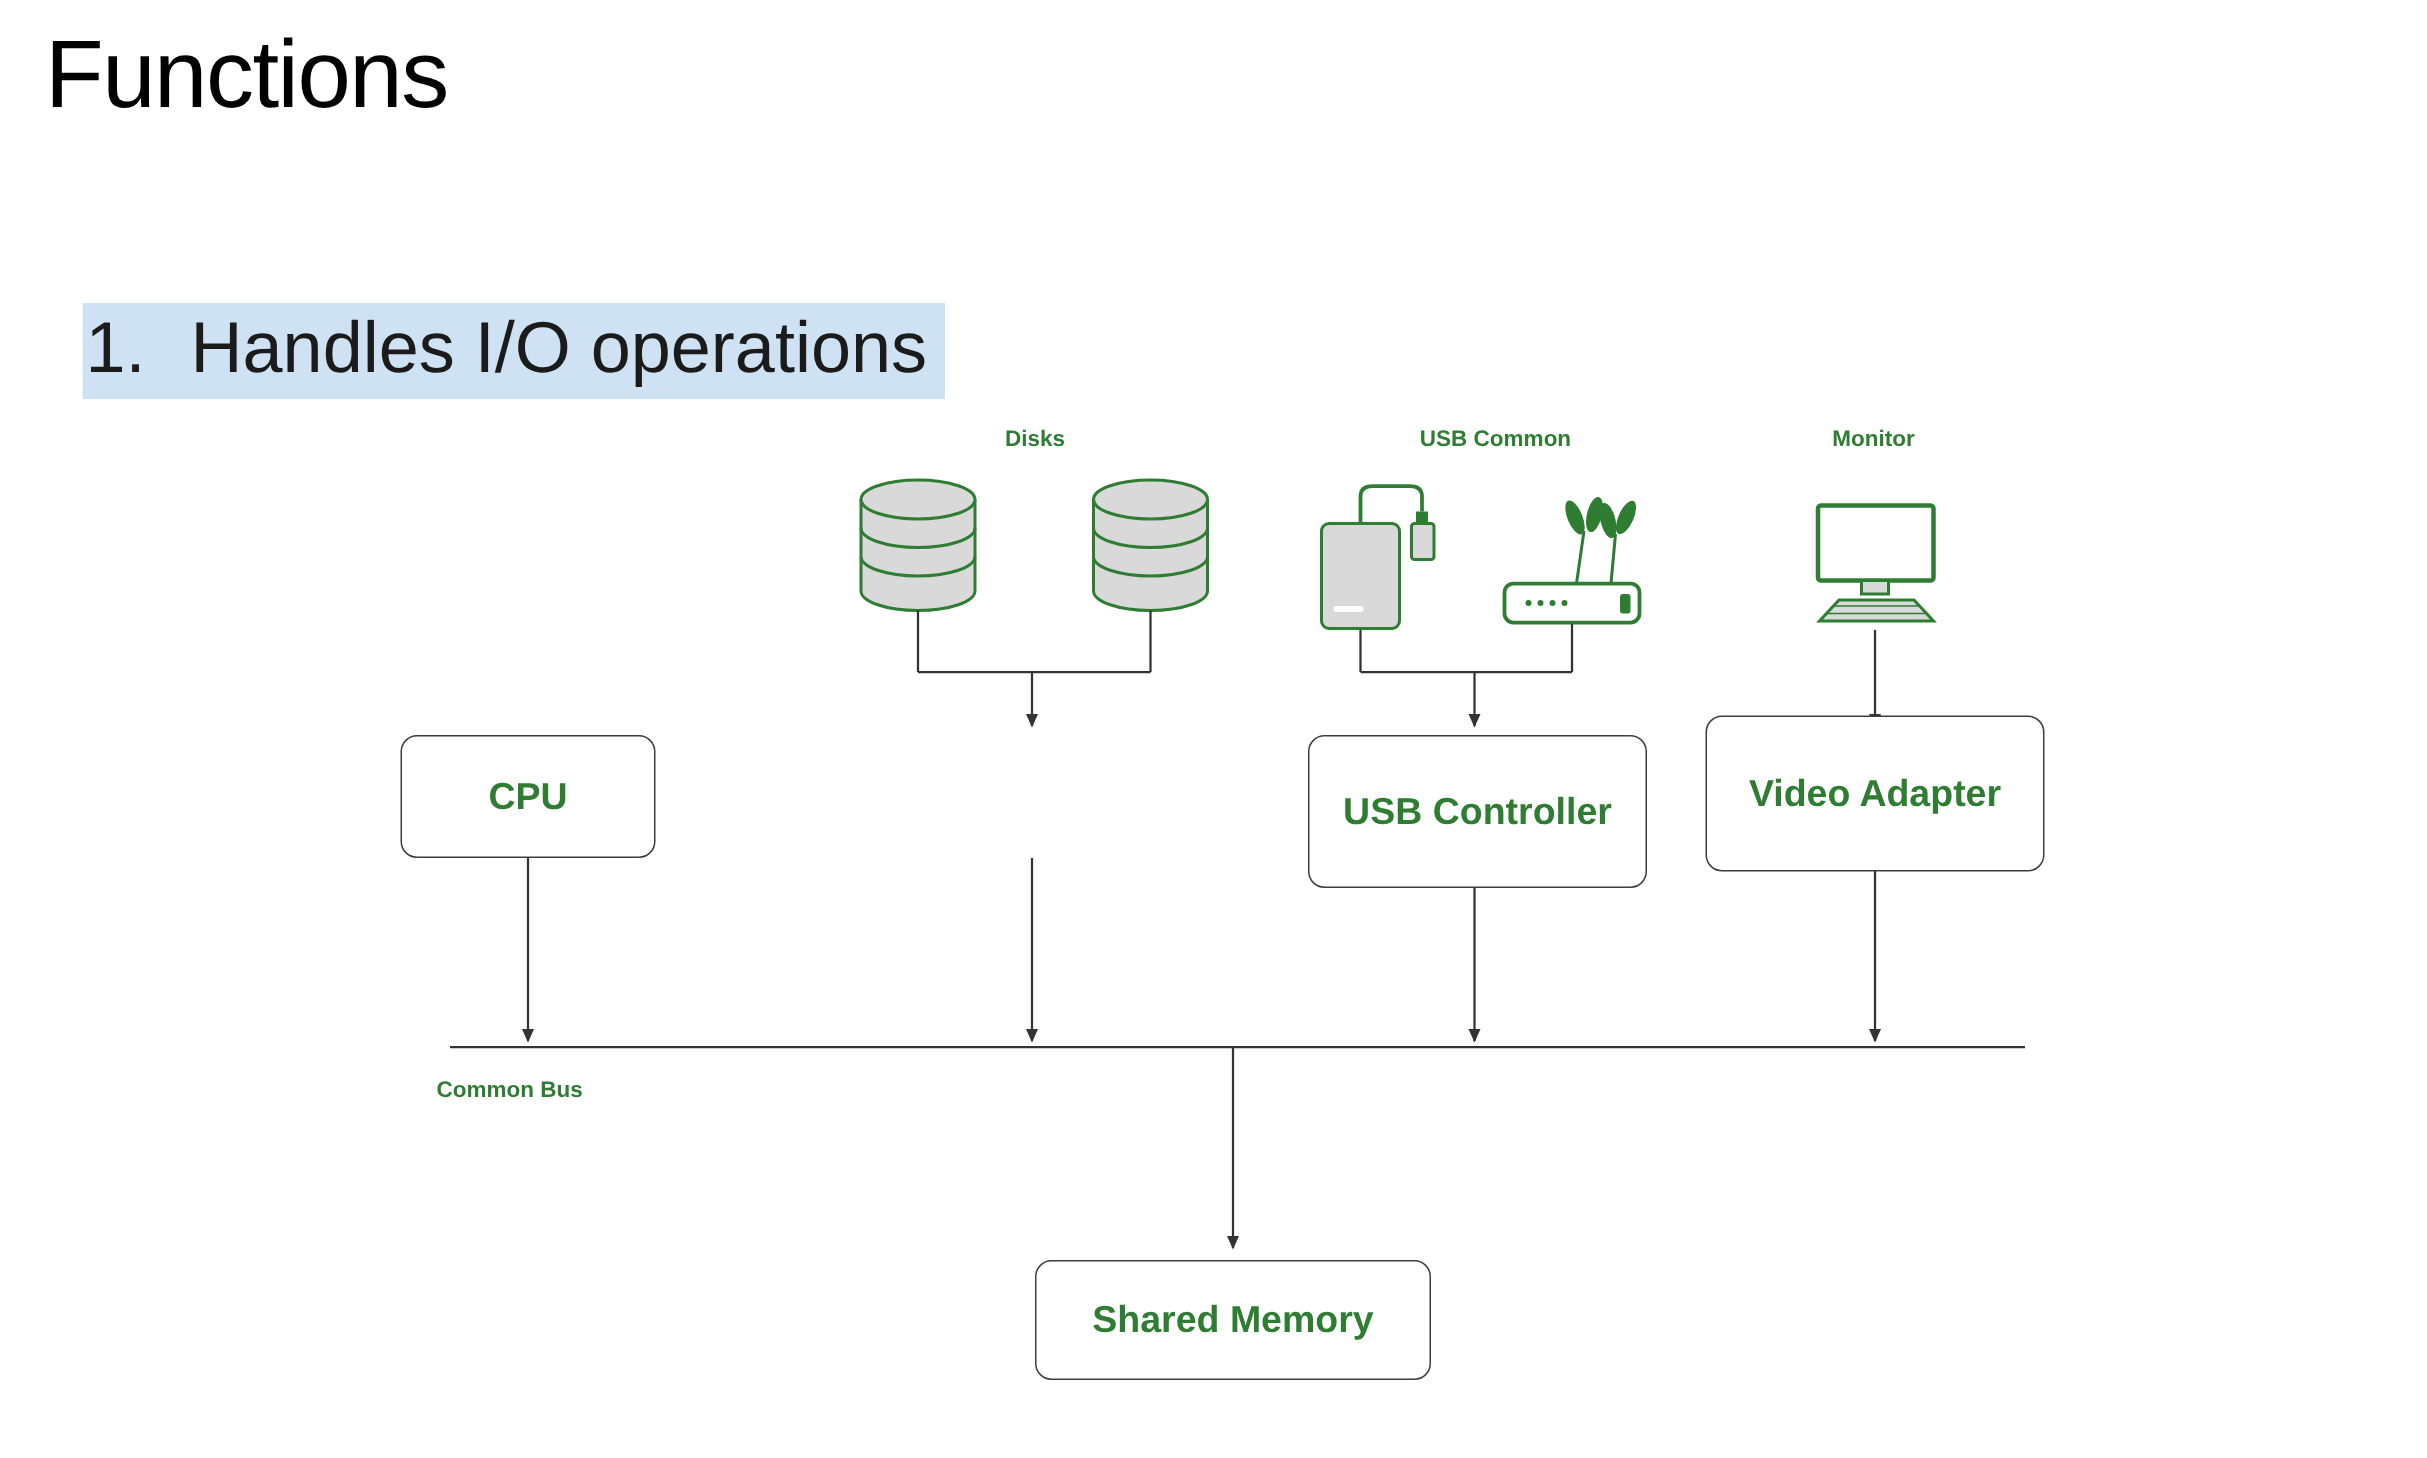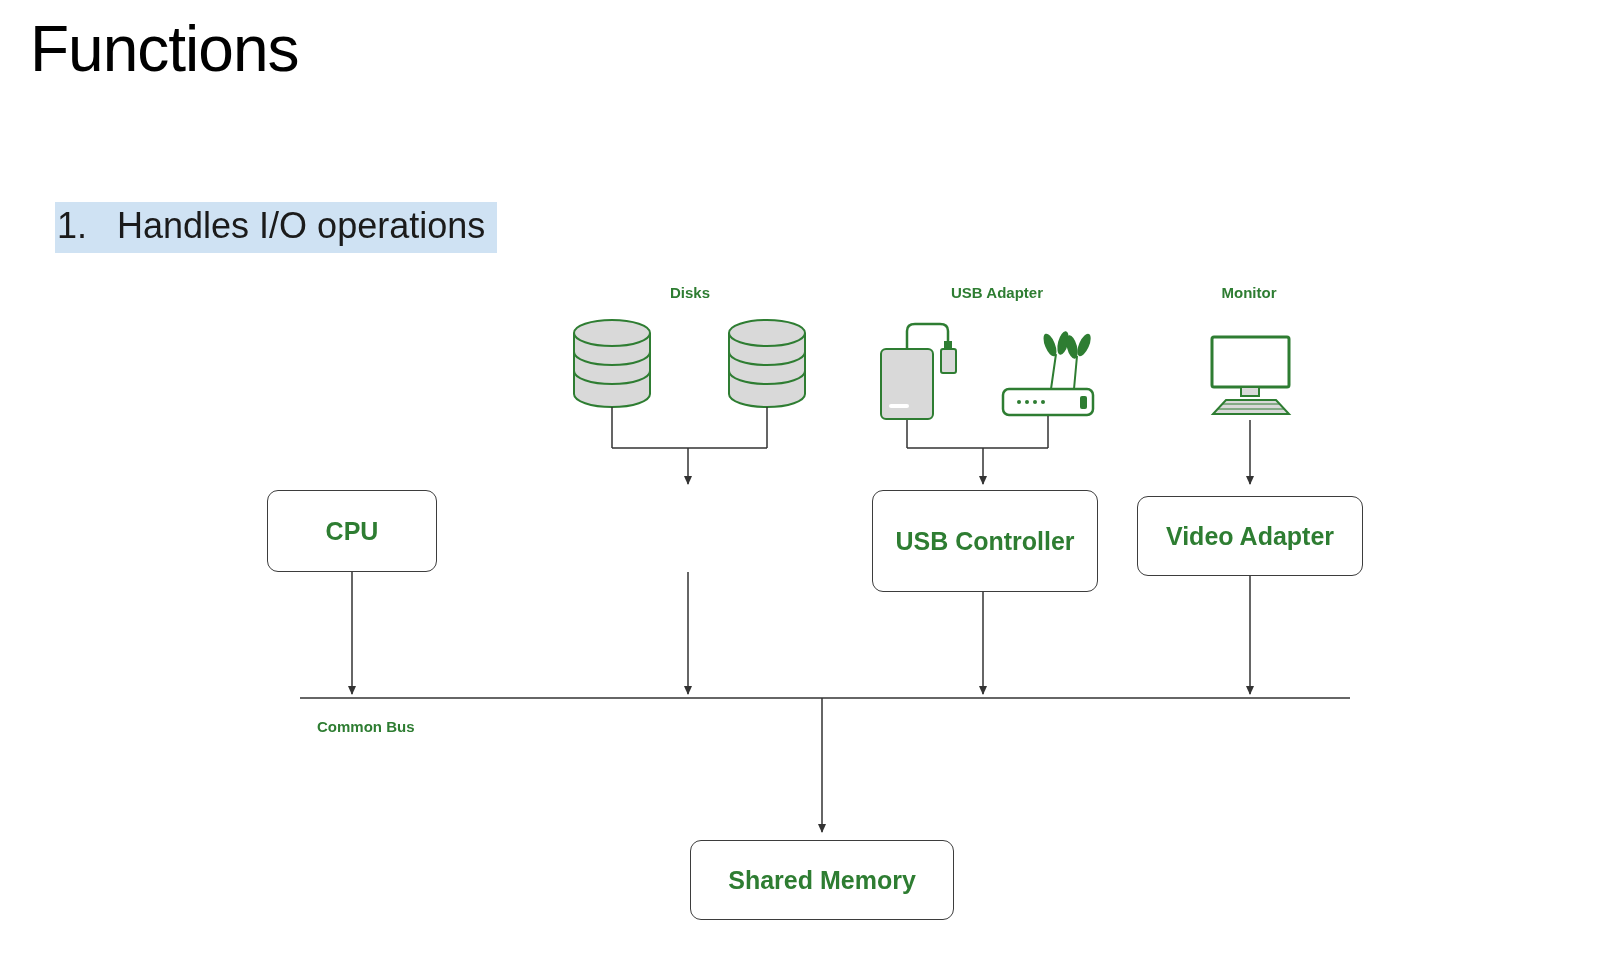--- a/index.html
+++ b/index.html
@@ -24,31 +24,31 @@
   .slide-title{
     position:absolute;left:30px;top:12px;
     font-size:64px;font-weight:400;color:var(--title-color);
     letter-spacing:-1px;
   }
   .bullet{
     position:absolute;left:55px;top:202px;
     display:inline-block;
     background:var(--highlight);
     padding:3px 12px 6px 2px;
-    font-size:36px;color:var(--text-color);
+    font-size:48px;color:var(--text-color);
   }
   .bullet .num{display:inline-block;margin-right:30px;}
   .diagram-svg{position:absolute;left:0;top:0;z-index:0;}
   .dlabel{
     position:absolute;transform:translateX(-50%);
     font-size:15px;font-weight:700;color:var(--green);
     white-space:nowrap;z-index:2;text-align:center;
   }
   .bus-label{
-    position:absolute;left:317px;top:718px;
+    position:absolute;left:291px;top:718px;
     font-size:15px;font-weight:700;color:var(--green);z-index:2;
   }
   .node{
     position:absolute;z-index:2;
     display:flex;align-items:center;justify-content:center;
     background:#fff;
     border:1.6px solid var(--box-border);
     border-radius:11px;
     font-size:25px;font-weight:700;color:var(--green);
     white-space:nowrap;
@@ -133,23 +133,23 @@
     </g>
   </svg>
 
   <div class="slide-title">Functions</div>
 
   <div class="bullet">
     <span class="num">1.</span><span>Handles I/O operations</span>
   </div>
 
   <div class="dlabel" style="left:690px;top:284px">Disks</div>
-  <div class="dlabel" style="left:997px;top:284px">USB Adapter</div>
+  <div class="dlabel" style="left:997px;top:284px">USB Common</div>
   <div class="dlabel" style="left:1249px;top:284px">Monitor</div>
 
   <div class="node" style="left:267px;top:490px;width:170px;height:82px">CPU</div>
   <div class="node" style="left:872px;top:490px;width:226px;height:102px">USB Controller</div>
-  <div class="node" style="left:1137px;top:496px;width:226px;height:80px">Video Adapter</div>
+  <div class="node" style="left:1137px;top:477px;width:226px;height:104px">Video Adapter</div>
   <div class="node" style="left:690px;top:840px;width:264px;height:80px">Shared Memory</div>
 
   <div class="bus-label">Common Bus</div>
 
 </div>
 
 </body></html>

